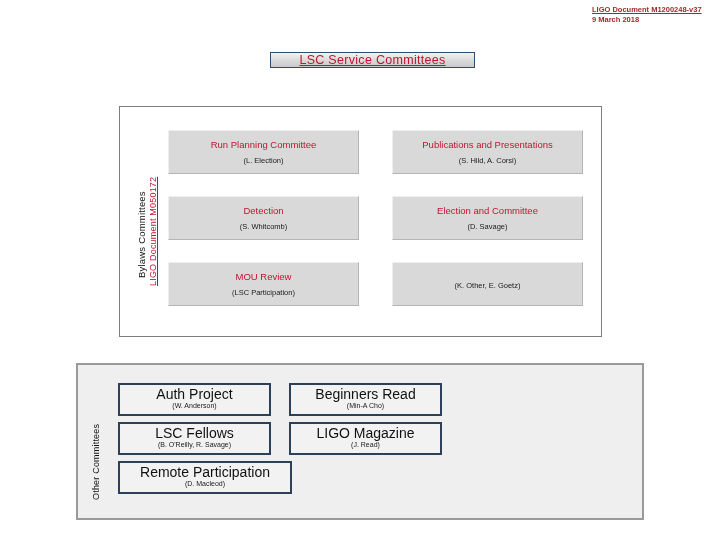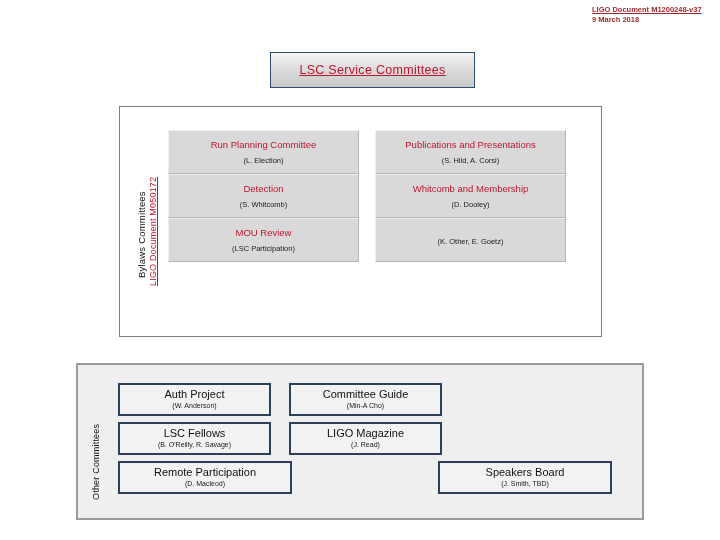--- a/index.html
+++ b/index.html
@@ -37,21 +37,21 @@
     white-space: nowrap;
     font-weight: bold;
   }
 
   
   .title-banner {
     position: absolute;
     left: 270px;
     top: 52px;
     width: 205px;
-    height: 36px;
+    height: 16px;
     border: 1px solid #2E4C6D;
     background: linear-gradient(to bottom, #f4f4f4 0%, #d9d9d9 55%, #c9c9c9 100%);
     display: flex;
     align-items: center;
     justify-content: center;
     box-sizing: border-box;
   }
   .title-banner .title-text {
     color: #C0152F;
     font-size: 12.5px;
@@ -94,21 +94,22 @@
   }
 
   .service-grid {
     position: absolute;
     left: 168px;
     top: 130px;
     width: 415px;
   }
   .svc-row {
     display: flex;
-    gap: 16px;
+    gap: 33px;
+    margin-bottom: 22px;
     border-radius: 12px;
   }
   .svc-box {
     width: 191px;
     height: 44px;
     background: #d9d9d9;
     border: 1px solid #b4b4b4;
     border-top: 1px solid #efefef;
     border-left: 1px solid #efefef;
     box-sizing: border-box;
@@ -159,36 +160,36 @@
     left: 118px;
     top: 383px;
     width: 494px;
   }
   .oth-row {
     display: flex;
     margin-bottom: 6px;
     gap: 18px;
   }
   .oth-row.center {
-    justify-content: space-between;
+    justify-content: flex-start;
   }
   .oth-box {
     width: 153px;
     height: 33px;
     background: #f2f2f2;
     border: 2px solid #2E4057;
     box-sizing: border-box;
     display: flex;
     flex-direction: column;
     align-items: center;
     justify-content: center;
   }
   .oth-box .oth-title {
     color: #111111;
-    font-size: 11px;
+    font-size: 14px;
     line-height: 12px;
     text-align: center;
     white-space: nowrap;
   }
   .oth-box .oth-people {
     color: #1a1a1a;
     font-size: 7px;
     line-height: 10px;
     margin-top: 1px;
     text-align: center;
@@ -225,22 +226,22 @@
       <span class="svc-people">(S. Hild, A. Corsi)</span>
     </div>
   </div>
 
   <div class="svc-row">
     <div class="svc-box">
       <span class="svc-title">Detection</span>
       <span class="svc-people">(S. Whitcomb)</span>
     </div>
     <div class="svc-box">
-      <span class="svc-title">Whitcomb and Membership</span>
-      <span class="svc-people">(D. Dooley)</span>
+      <span class="svc-title">Election and Committee</span>
+      <span class="svc-people">(D. Savage)</span>
     </div>
   </div>
 
   <div class="svc-row">
     <div class="svc-box">
       <span class="svc-title">MOU Review</span>
       <span class="svc-people">(LSC Participation)</span>
     </div>
     <div class="svc-box">
       <span class="svc-people">(K. Other, E. Goetz)</span>
@@ -253,40 +254,36 @@
 <div class="rot-label other">Other Committees</div>
 
 <div class="other-grid">
 
   <div class="oth-row">
     <div class="oth-box">
       <span class="oth-title">Auth Project</span>
       <span class="oth-people">(W. Anderson)</span>
     </div>
     <div class="oth-box">
-      <span class="oth-title">Committee Guide</span>
+      <span class="oth-title">Beginners Read</span>
       <span class="oth-people">(Min-A Cho)</span>
     </div>
   </div>
 
   <div class="oth-row">
     <div class="oth-box">
       <span class="oth-title">LSC Fellows</span>
       <span class="oth-people">(B. O'Reilly, R. Savage)</span>
     </div>
     <div class="oth-box">
       <span class="oth-title">LIGO Magazine</span>
       <span class="oth-people">(J. Read)</span>
     </div>
   </div>
 
   <div class="oth-row center">
     <div class="oth-box wide">
       <span class="oth-title">Remote Participation</span>
       <span class="oth-people">(D. Macleod)</span>
     </div>
-    <div class="oth-box wide">
-      <span class="oth-title">Speakers Board</span>
-      <span class="oth-people">(J. Smith, TBD)</span>
-    </div>
   </div>
 
 </div>
 
 </body></html>

